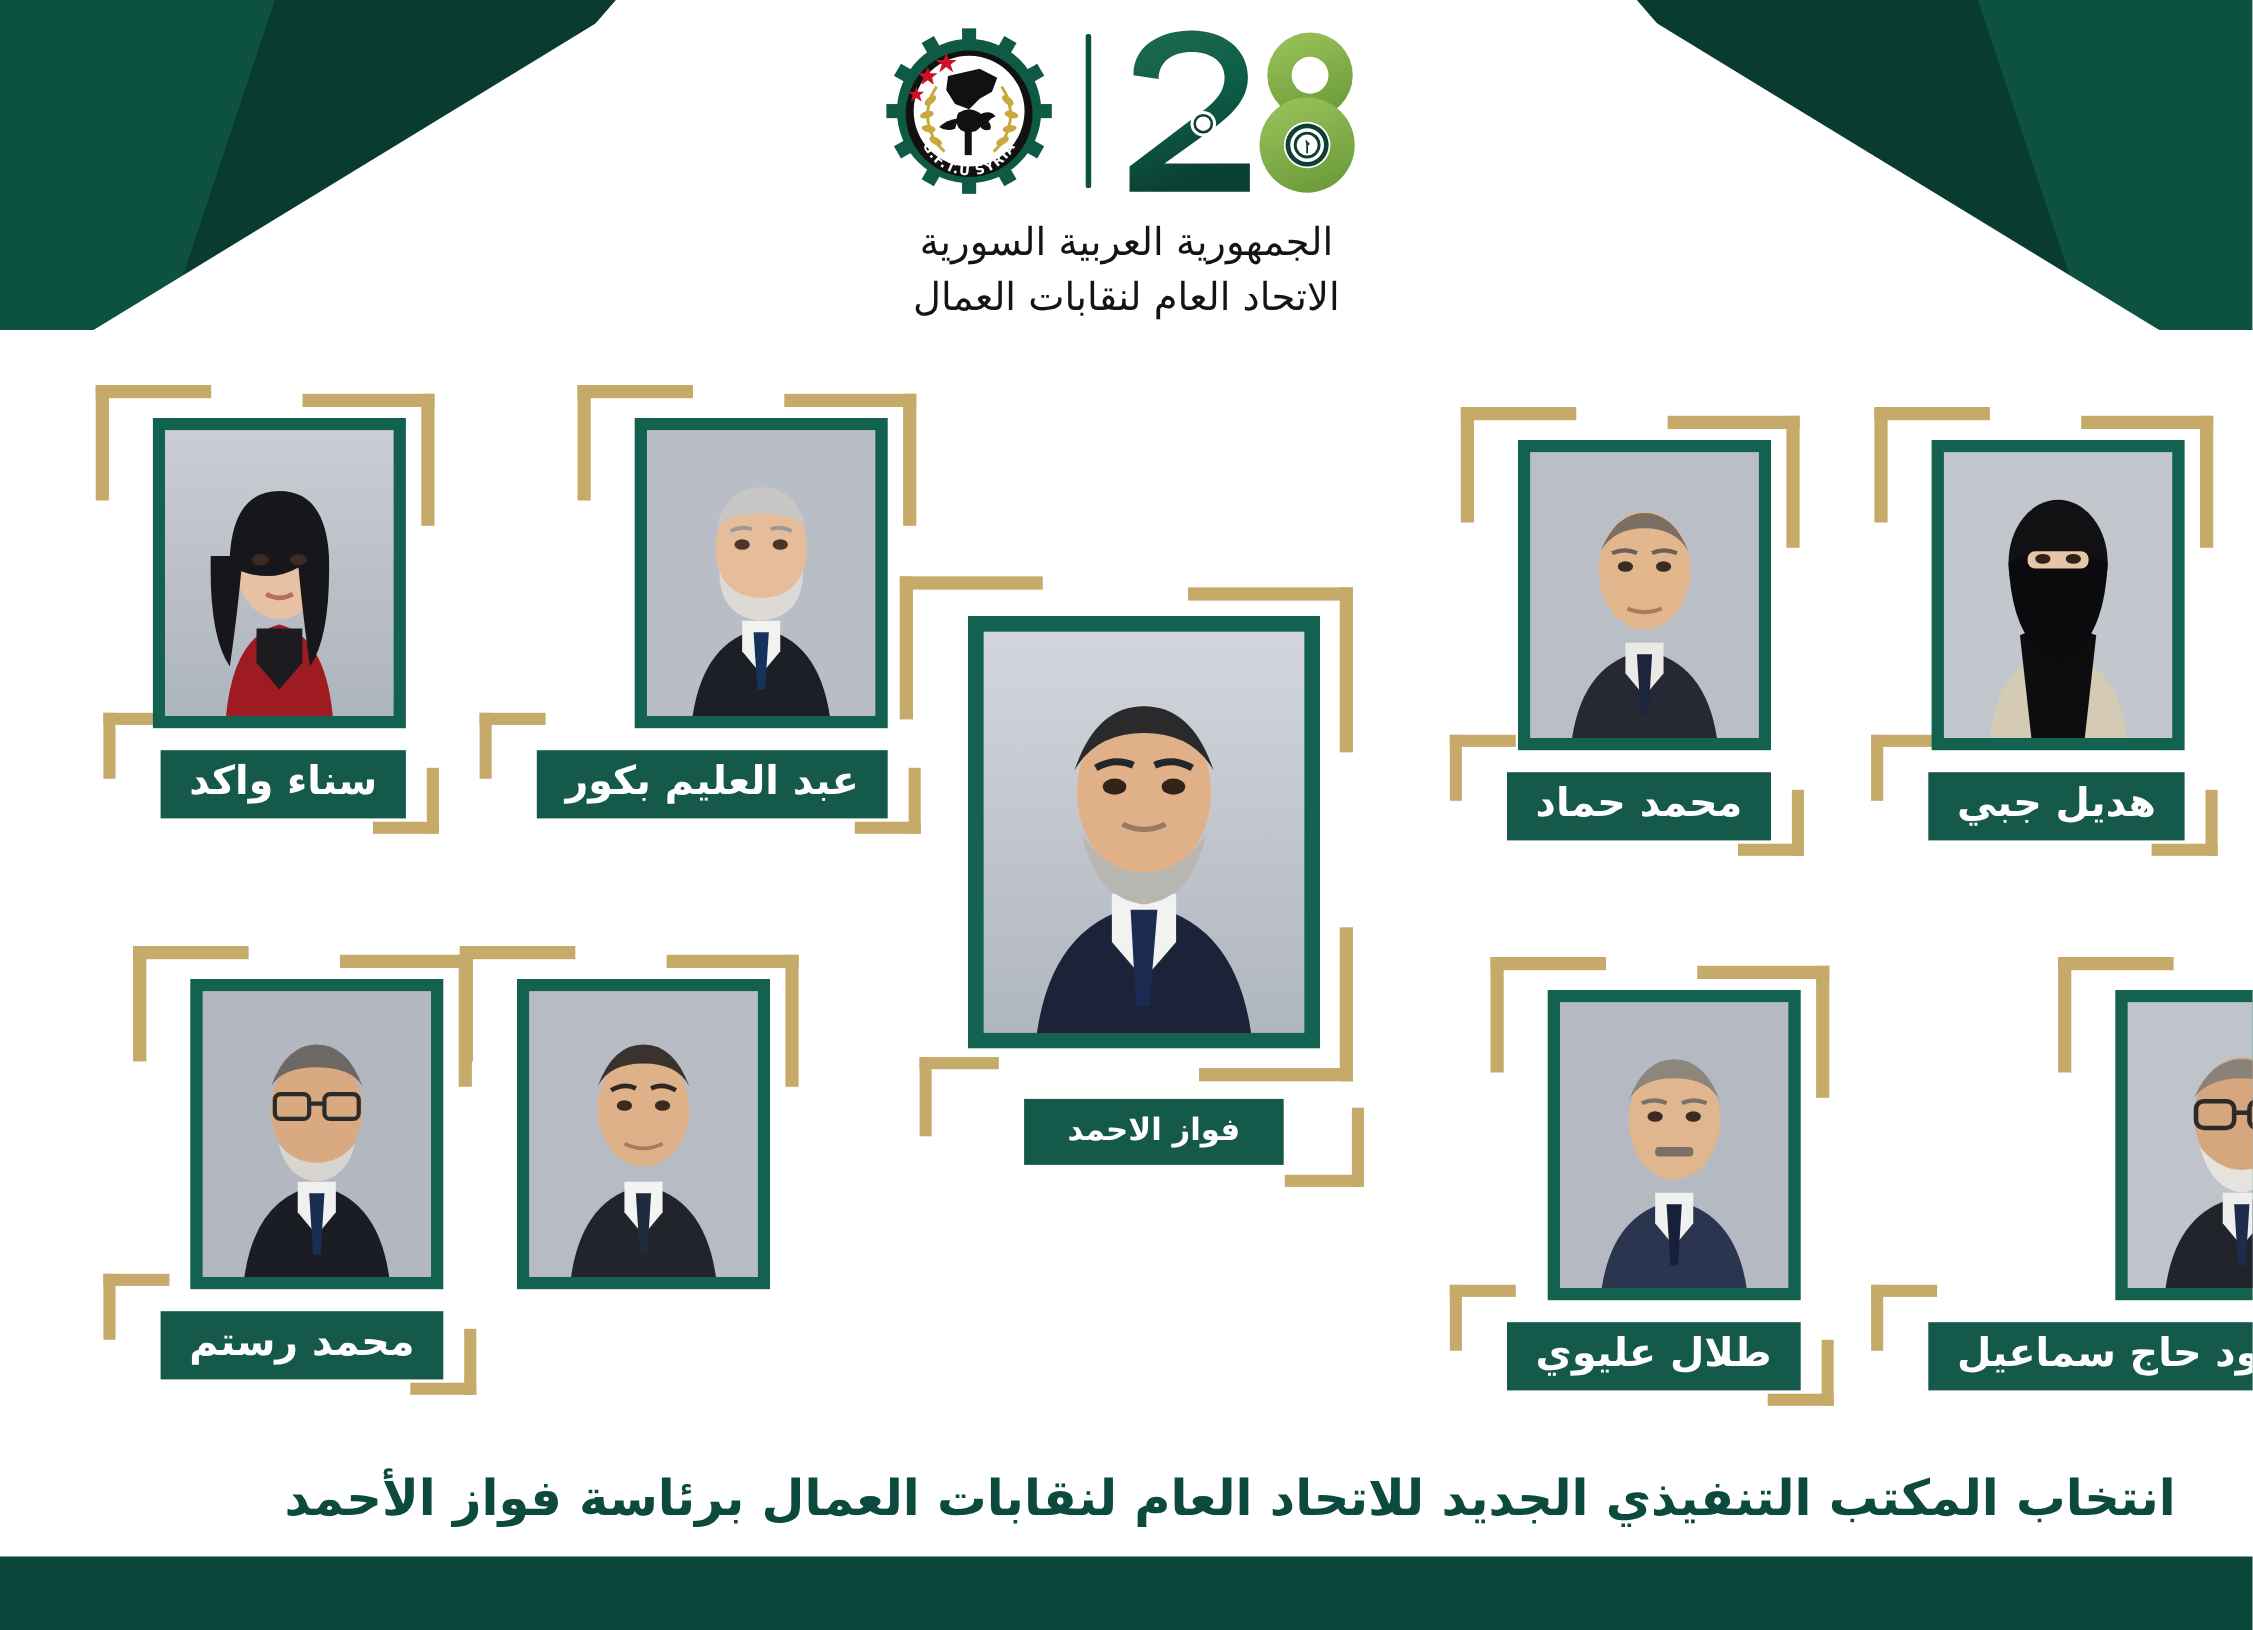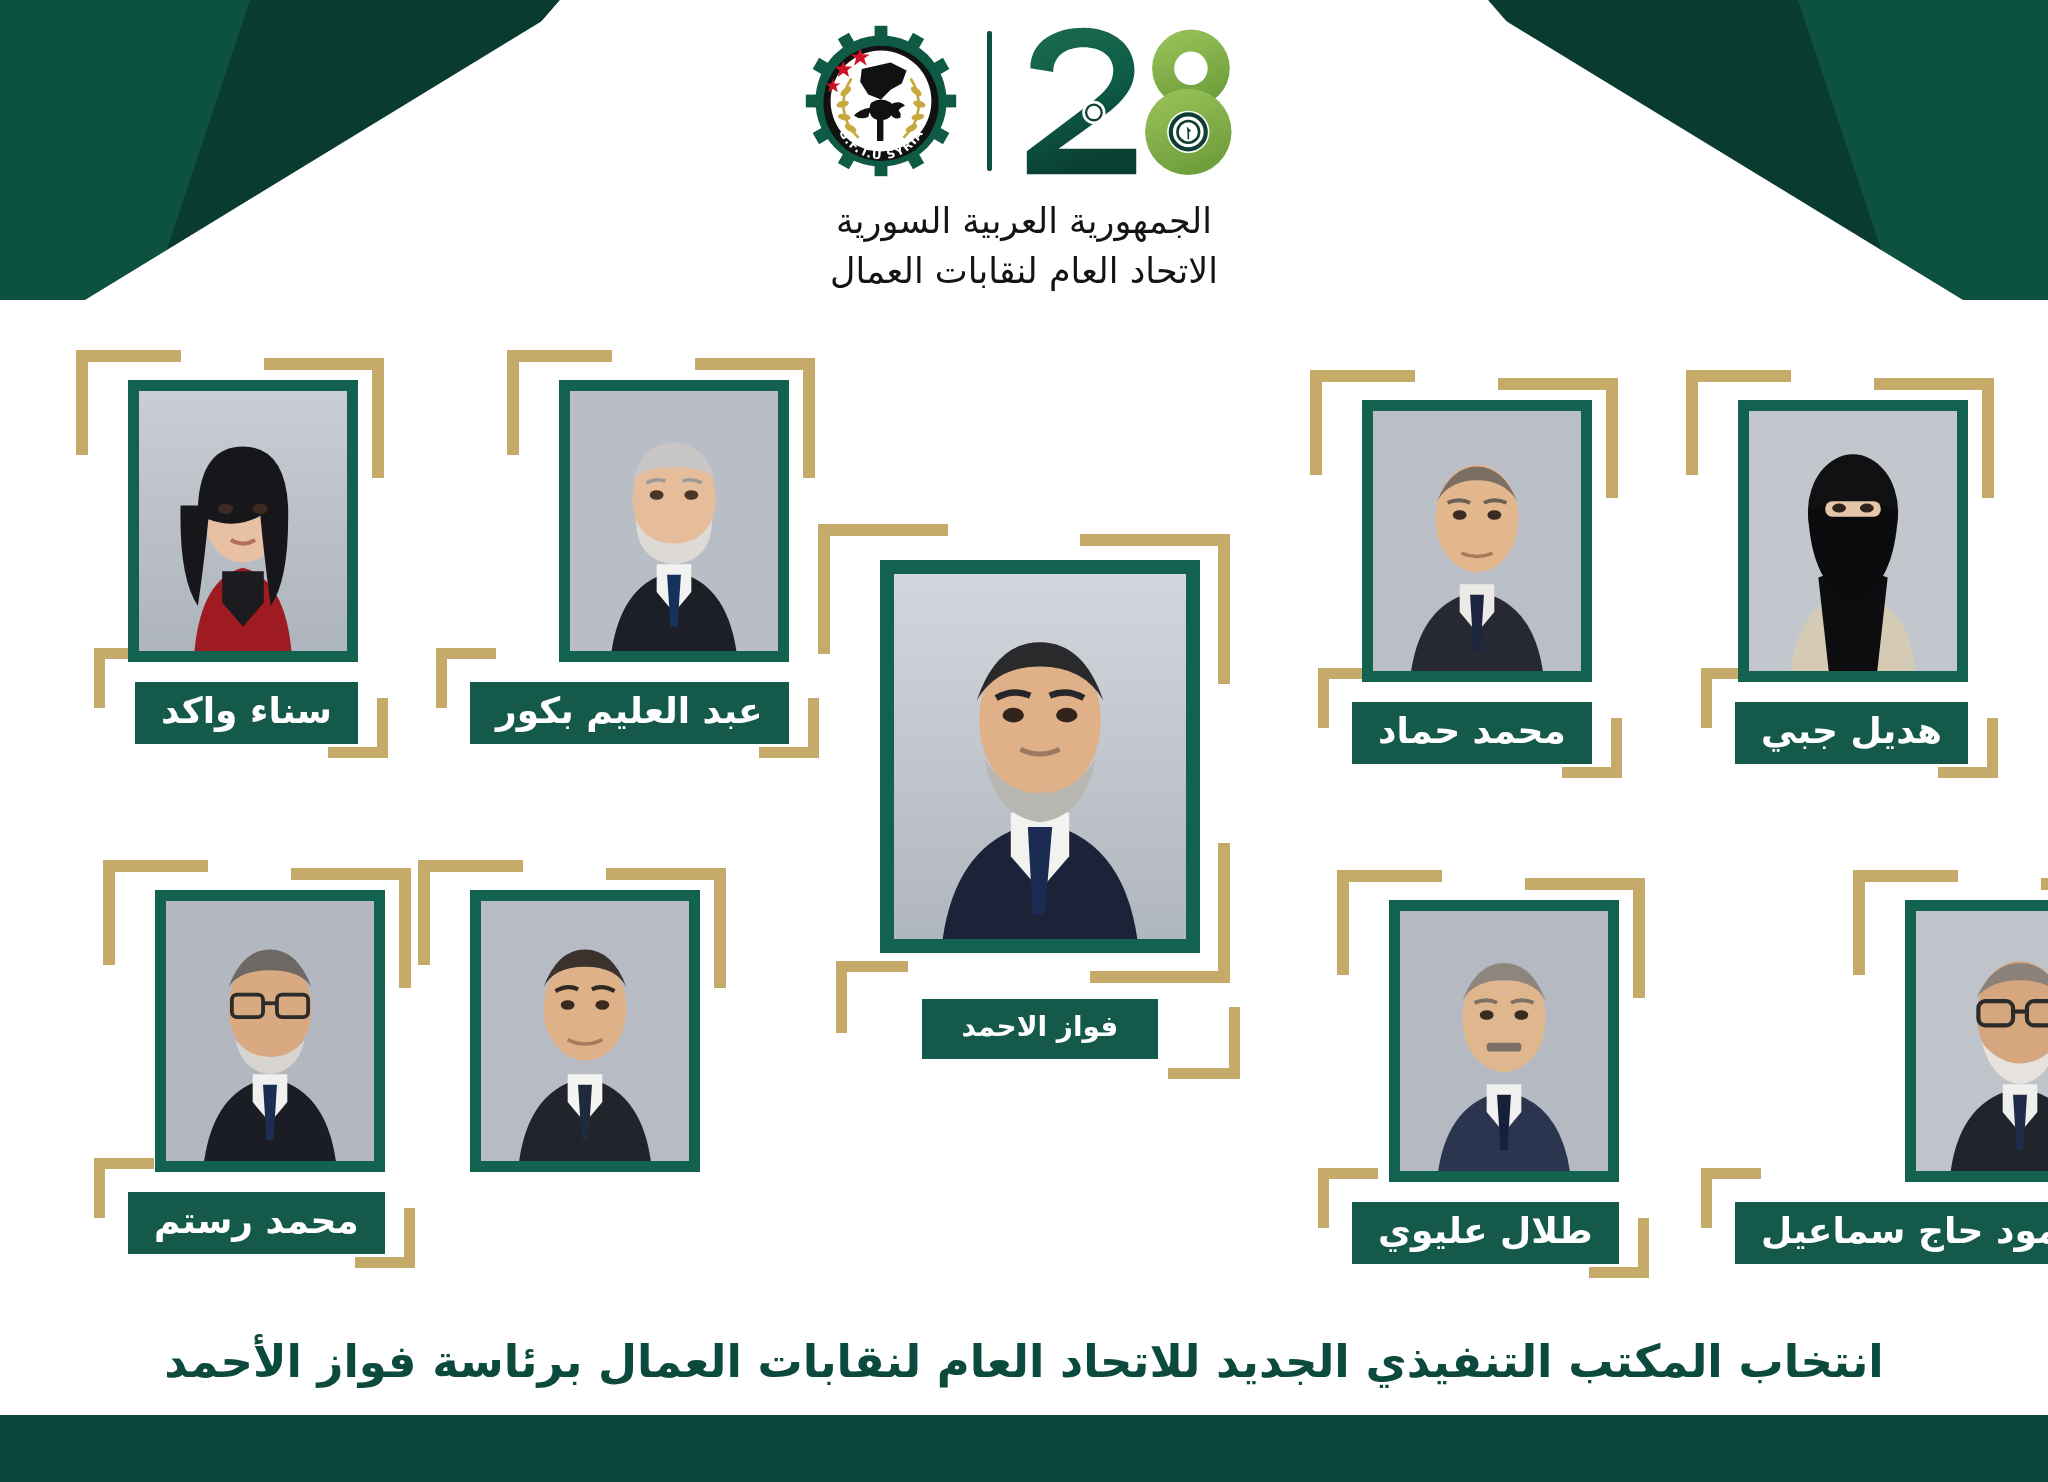--- a/index.html
+++ b/index.html
@@ -48,35 +48,35 @@
   .brk-br i.v{bottom:0;left:0;width:12px;height:120px;}
   .brk-out{position:absolute;width:105px;height:105px;z-index:4;}
   .brk-out i.h{position:absolute;top:0;left:0;width:105px;height:12px;background:#c6aa6a;}
   .brk-out i.v{position:absolute;top:0;left:0;width:12px;height:105px;background:#c6aa6a;}
 
   
   .nameplate{position:relative;margin-top:20px;z-index:3;
              background:#15594a;color:#fff;
              font-size:36px;font-weight:700;
              padding:11px 26px 15px;display:inline-block;
-             white-space:nowrap;text-align:center;line-height:1;}
+             white-space:nowrap;text-align:center;line-height:1;margin-left:18px;}
   .nameplate-wrap{position:relative;display:block;}
   .np-brk{position:absolute;width:60px;height:60px;z-index:1;}
   .np-brk i.h{position:absolute;width:60px;height:11px;background:#c6aa6a;}
   .np-brk i.v{position:absolute;width:11px;height:60px;background:#c6aa6a;}
 
   
   .center-member{position:absolute;}
   .center-member .nameplate{font-size:28px;padding:14px 40px 18px;}
 
   
   .caption{position:absolute;left:0;right:0;bottom:92px;
-           text-align:center;color:#0b4a3c;
+           text-align:right;color:#0b4a3c;
            font-size:45px;font-weight:700;line-height:1.25;
-           padding:0 108px;}
+           padding:0 70px;}
 
   .bottombar{position:absolute;left:0;right:0;bottom:0;height:67px;background:#0a4639;}
 </style>
 </head>
 <body>
 
 <div class="poster">
 
   <div class="corner corner-left">
     <svg viewBox="0 0 560 300" preserveAspectRatio="none">

